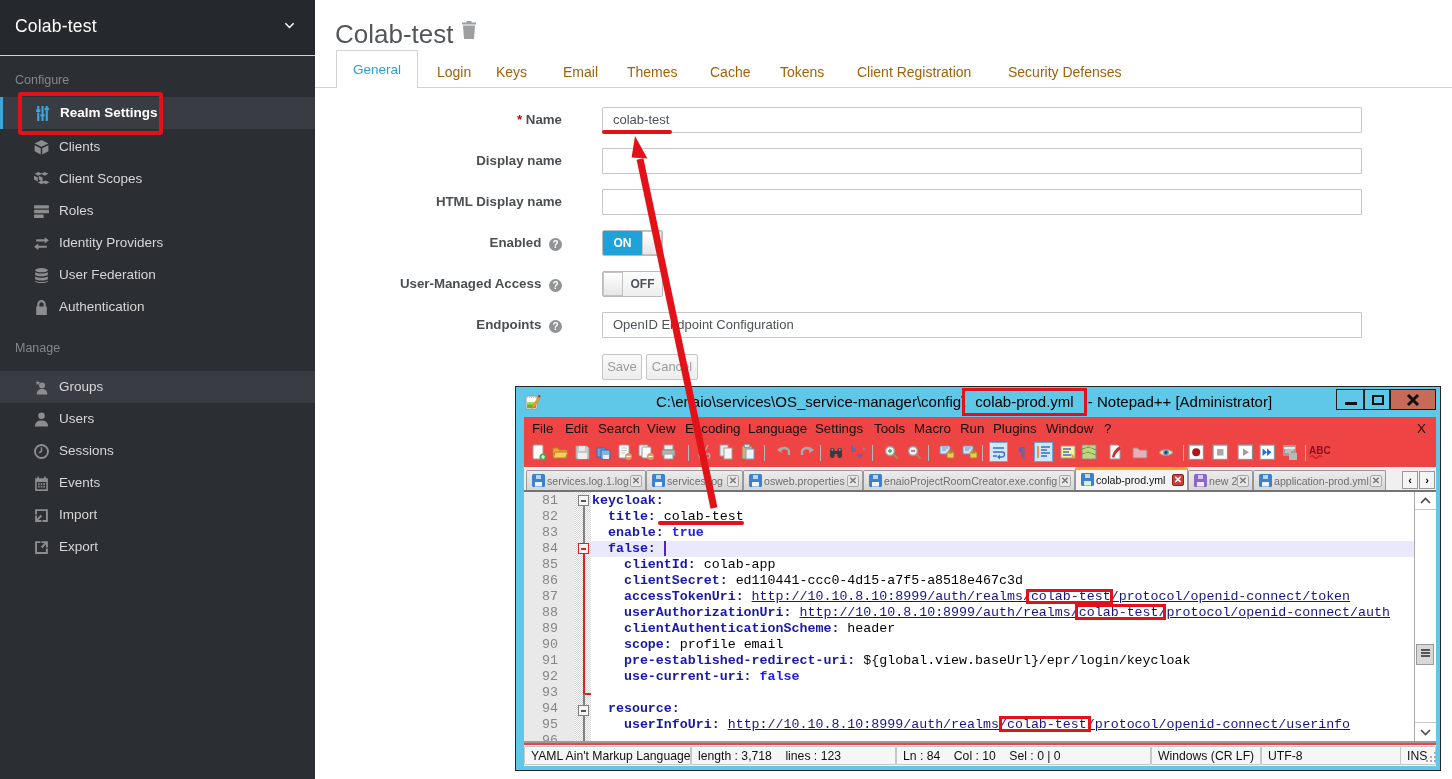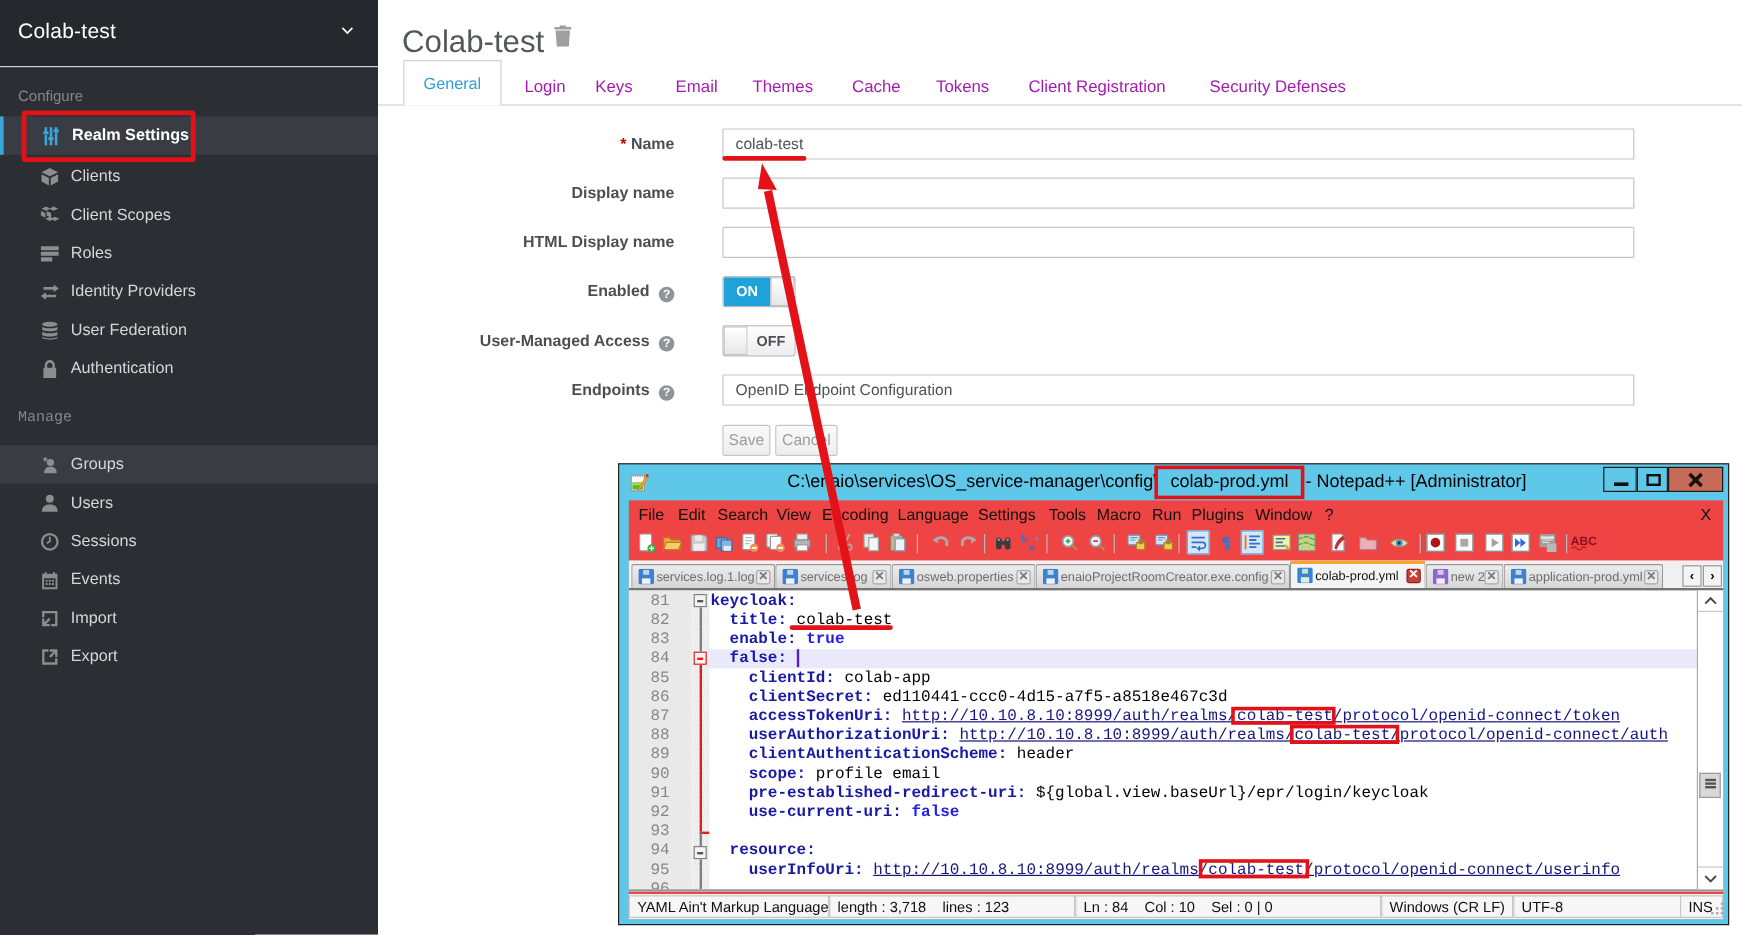--- a/index.html
+++ b/index.html
@@ -19,21 +19,21 @@
 .sb-item .tx { position:absolute; left:59px; top:0; }
 .sb-item.active { background:#393d43; }
 #it-realm { background:#393d43; border-left:3px solid #3aa7dc; font-weight:bold;text-decoration:underline; }
 #it-realm .ic { fill:#3aa7dc; left:31px; }
 #it-realm .tx { left:57px; color:#fff; }
 
 
 #pg-title { position:absolute; left:335px; top:19px; font-size:26px; color:#53575a; }
 #trash { position:absolute; left:461px; top:21px; width:16px; height:18px; }
 #tabrow { position:absolute; left:315px; top:87px; width:1137px; height:1px; background:#d2d2d2; }
-.kc-tab { position:absolute; top:56px; height:32px; line-height:32px; font-size:14px; color:#a21caf; }
+.kc-tab { position:absolute; top:56px; height:32px; line-height:32px; font-size:14px; color:#a16207; }
 #tab-general { position:absolute; left:336px; top:50px; width:82px; height:38px; line-height:38px; text-align:center; font-size:13.5px;
   color:#2d9fd8; background:#fff; border:1px solid #d2d2d2; border-bottom:none; }
 .fl { position:absolute; width:240px; text-align:right; font-size:13.3px; font-weight:bold; color:#4b4f52; }
 .fl .req { color:#c00; }
 .fl .q { display:inline-block; width:13px; height:13px; border-radius:50%; background:#919497; color:#fff;
   font-size:10px; line-height:13px; text-align:center; font-weight:bold; vertical-align:-1px; margin-left:4px;}
 .inp { position:absolute; left:602px; width:760px; height:26px; border:1px solid #c6c6c6; border-radius:1px;
   background:#fff; font-size:13px; color:#4d5258; line-height:24px; padding-left:10px; }
 .switch { position:absolute; left:602px; width:61px; height:26px; border:1px solid #bbb; border-radius:2px; overflow:hidden; }
 .sw-on { position:absolute; left:0; top:0; width:39px; height:24px; background:#1fa1da; color:#fff;
@@ -143,21 +143,21 @@
         </svg>
       <span class="tx">User Federation</span>
     </div>
     <div class="sb-item" style="top:291px;">
       <svg class="ic" viewBox="0 0 16 16">
           <path d="M4 7 L4 5 a4 4 0 0 1 8 0 L12 7 L13 7 L13 15 L3 15 L3 7 Z M6 7 L10 7 L10 5 a2 2 0 0 0 -4 0 Z"></path>
         </svg>
       <span class="tx">Authentication</span>
     </div>
 
-    <div class="sb-label" style="top:341px;font-family:Liberation Mono, monospace;">Manage</div>
+    <div class="sb-label" style="top:341px;">Manage</div>
 
     <div class="sb-item active" style="top:371px;">
       <svg class="ic" viewBox="0 0 16 16">
           <circle cx="8.5" cy="6" r="2.8"></circle>
           <path d="M3.5 14.5 C3.5 10.8 5.8 9.4 8.5 9.4 C11.2 9.4 13.5 10.8 13.5 14.5 Z"></path>
           <path d="M4.5 1.2 L5.1 2.8 L6.8 2.9 L5.5 4 L5.9 5.6 L4.5 4.7 L3.1 5.6 L3.5 4 L2.2 2.9 L3.9 2.8 Z"></path>
         </svg>
       <span class="tx">Groups</span>
     </div>
     <div class="sb-item" style="top:403px;">

